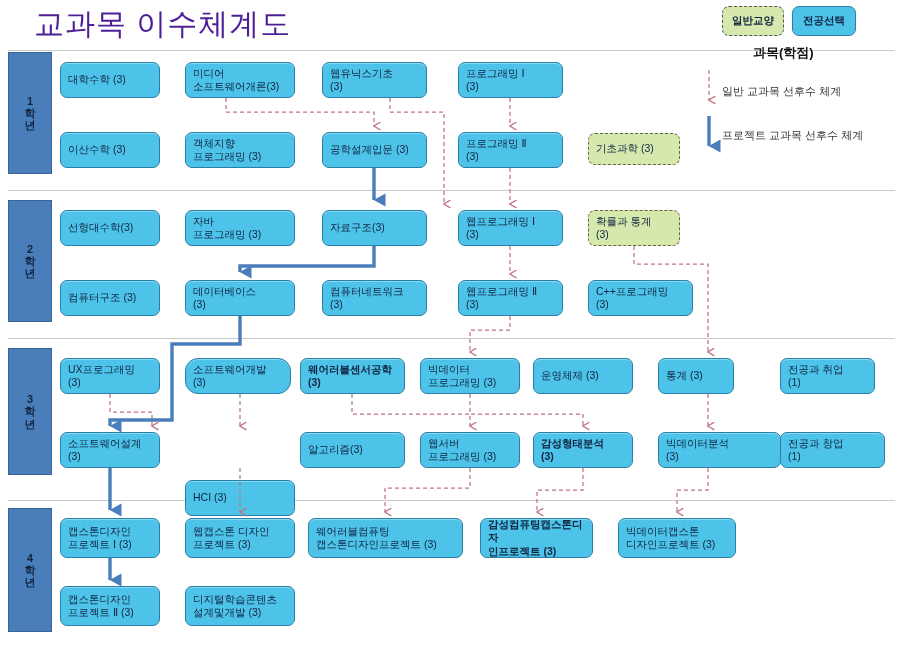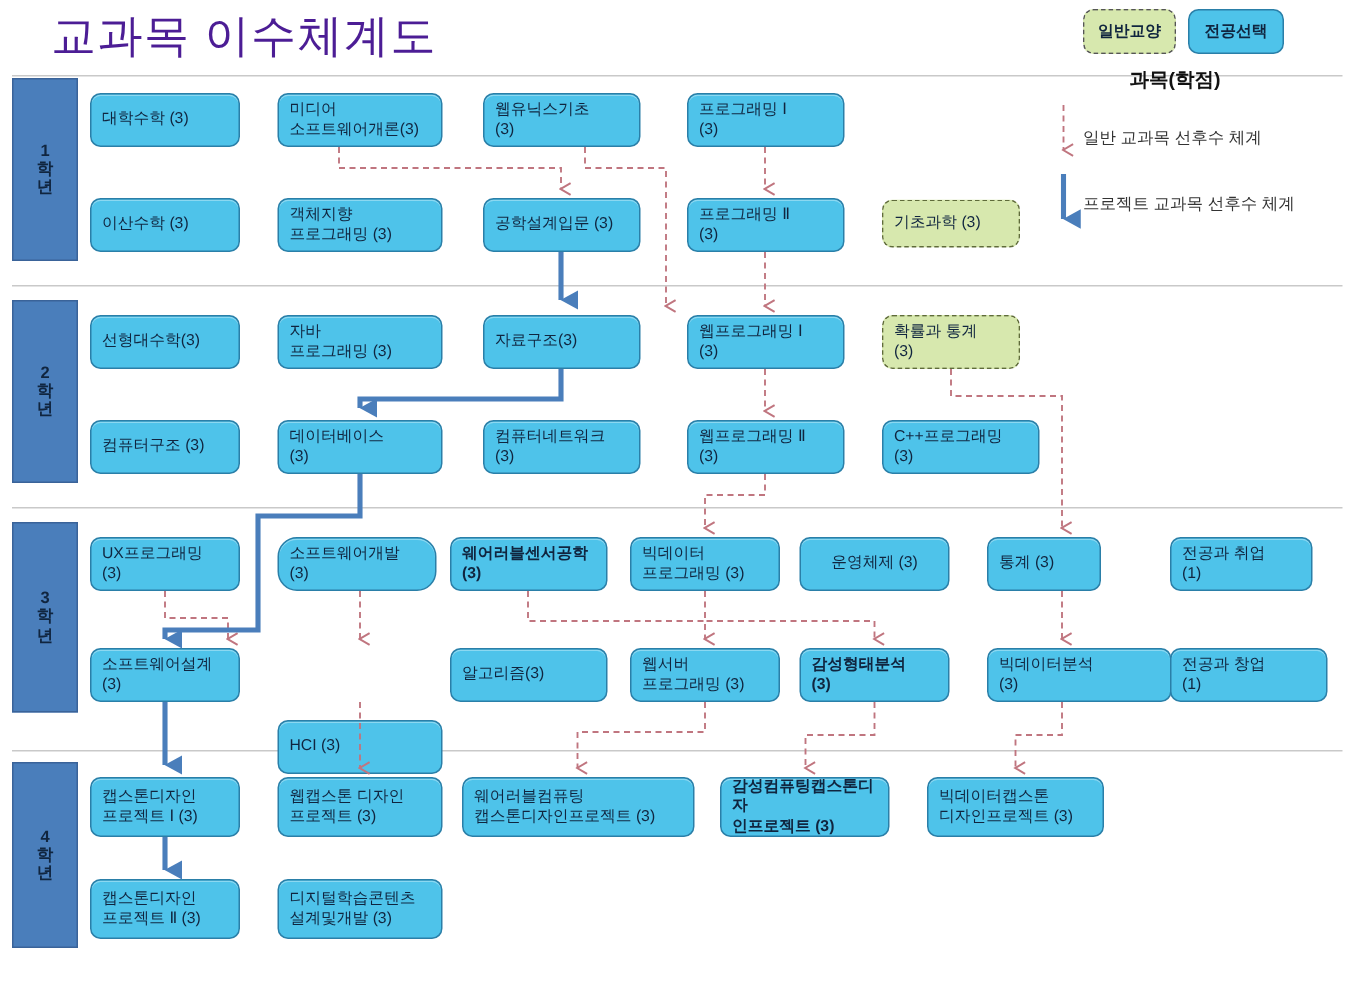--- a/index.html
+++ b/index.html
@@ -190,21 +190,21 @@
 (3)</span>
       </div>
       <div class="box major bold" style="left: 300px; top: 358px; width: 105px; height: 36px;">
         <span style="white-space: pre-line;">웨어러블센서공학
 (3)</span>
       </div>
       <div class="box major" style="left: 420px; top: 358px; width: 100px; height: 36px;">
         <span style="white-space: pre-line;">빅데이터
 프로그래밍 (3)</span>
       </div>
-      <div class="box major" style="left: 533px; top: 358px; width: 100px; height: 36px; justify-content: center;">
+      <div class="box major" style="left: 533px; top: 358px; width: 100px; height: 36px;">
         <span style="white-space: pre-line;">운영체제 (3)</span>
       </div>
       <div class="box major" style="left: 658px; top: 358px; width: 76px; height: 36px;">
         <span style="white-space: pre-line;">통계 (3)</span>
       </div>
       <div class="box major" style="left: 780px; top: 358px; width: 95px; height: 36px;">
         <span style="white-space: pre-line;">전공과 취업
 (1)</span>
       </div>
       <div class="box major" style="left: 60px; top: 432px; width: 100px; height: 36px;">

